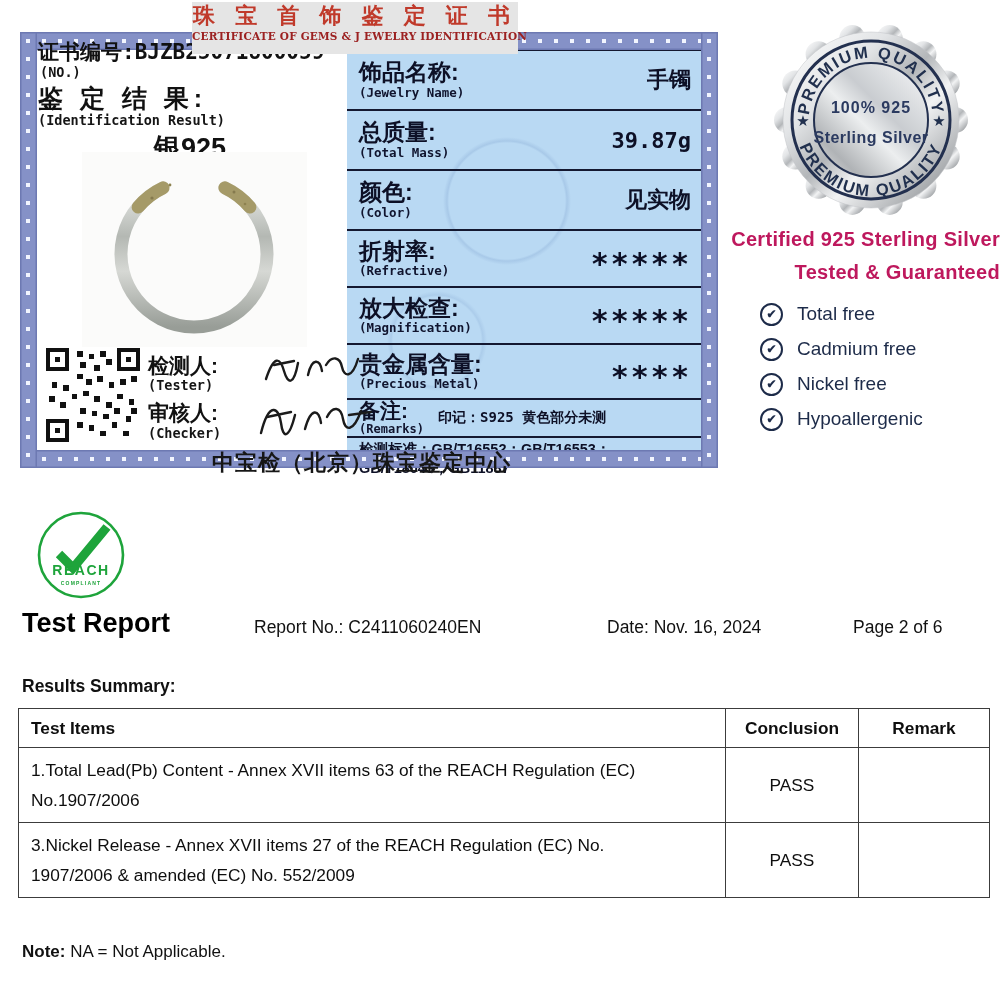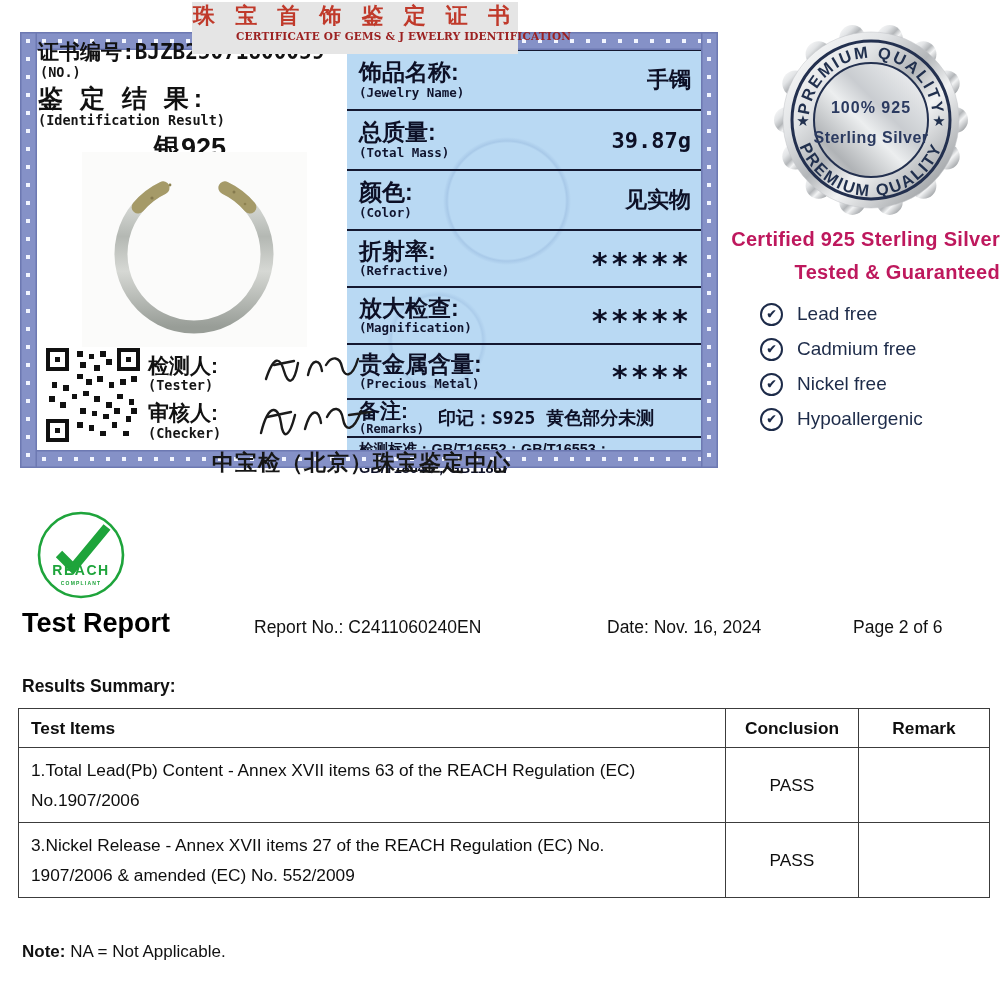--- a/index.html
+++ b/index.html
@@ -14,21 +14,21 @@
   .band{position:absolute;background-color:#8591c7;
     background-image:radial-gradient(circle 3px at 8px 9px,#f2f5ff 72%,rgba(242,245,255,0) 78%);
     background-size:16px 18px;box-shadow:inset 0 0 0 1.5px #6d79b2;z-index:2;}
   .band-top{left:0;top:30px;width:698px;height:18px;}
   .band-bottom{left:0;top:448px;width:698px;height:18px;}
   .band-left{left:0;top:30px;width:17px;height:436px;}
   .band-right{left:681px;top:30px;width:17px;height:436px;}
 
   .cert-title{left:172px;top:0;width:326px;height:52px;background:#e5e5e5;text-align:center;z-index:4;}
   .t-cn{font-size:22px;font-weight:700;color:#c03a2b;letter-spacing:7px;line-height:1.25;white-space:nowrap;}
-  .t-en{font-size:10.5px;font-weight:700;color:#9c2121;font-family:"DejaVu Serif",serif;letter-spacing:.2px;margin-top:0px;white-space:nowrap;margin-left:44px;}
+  .t-en{font-size:10.5px;font-weight:700;color:#9c2121;font-family:"DejaVu Serif",serif;letter-spacing:.2px;margin-top:0px;white-space:nowrap;}
 
   
   .cert-no{left:18px;top:36px;font-family:"DejaVu Sans Mono",monospace;font-size:21px;font-weight:800;white-space:nowrap;z-index:3;}
   .mono-sub{font-family:"DejaVu Sans Mono",monospace;font-weight:700;font-size:13.5px;color:#151515;}
   .no-en{left:20px;top:62px;z-index:3;}
   .result-cn{left:18px;top:80px;font-size:25px;font-weight:800;letter-spacing:5px;z-index:3;}
   .result-en{left:18px;top:110px;z-index:3;}
   .result-val{left:60px;top:128px;width:220px;text-align:center;font-size:27px;font-weight:800;z-index:3;}
   .photo{left:62px;top:150px;z-index:3;}
   .qr{left:26px;top:346px;z-index:3;}
@@ -45,21 +45,21 @@
   .panel{left:327px;top:47px;width:354px;height:401px;background:#b9d9f3;z-index:1;border-top:2.5px solid #141830;
     background-image:
       radial-gradient(circle at 160px 150px, rgba(255,255,255,0) 58px, rgba(125,160,205,.28) 60px, rgba(125,160,205,0) 64px),
       radial-gradient(circle at 90px 290px, rgba(255,255,255,0) 44px, rgba(125,160,205,.22) 46px, rgba(125,160,205,0) 50px);}
   .crow{display:flex;align-items:center;border-bottom:2.5px solid #141830;padding:0 10px 0 12px;box-sizing:border-box;}
   .cl .cn{font-size:23px;font-weight:800;line-height:1.05;color:#0d1026;white-space:nowrap;}
   .cl .en{font-family:"DejaVu Sans Mono",monospace;font-weight:700;font-size:12.5px;color:#10142e;white-space:nowrap;}
   .cval{margin-left:auto;font-size:22px;font-weight:800;color:#0d1026;font-family:"DejaVu Sans Mono","Liberation Sans",sans-serif;white-space:nowrap;}
   .r1,.r2,.r3{height:60px;} .r4,.r5{height:57px;} .r6{height:55px;} .r7{height:38px;}
   .stars .cval{font-size:30px;letter-spacing:2px;position:relative;top:5px;line-height:0;}
-  .r7 .cn{font-size:21px;} .r7 .en{font-size:12px;} .r7 .cval{font-size:18px;margin-left:14px;margin-right:auto;}
+  .r7 .cn{font-size:21px;} .r7 .en{font-size:12px;} .r7 .cval{font-size:14px;margin-left:14px;margin-right:auto;}
   .standards{position:absolute;left:12px;top:389px;font-size:14.5px;font-weight:800;line-height:1.3;z-index:5;color:#0d1026;white-space:nowrap;}
 
   
   #badge{left:772px;top:16px;z-index:1;}
   .claims-h{left:710px;width:290px;text-align:right;font-size:20px;font-weight:600;color:#be185d;letter-spacing:.3px;}
   .claims-h1{top:228px;} .claims-h2{top:261px;}
   .checklist{left:760px;top:303px;list-style:none;margin:0;padding:0;}
   .checklist li{display:flex;align-items:center;gap:14px;margin-bottom:13px;height:22px;}
   .ck{width:19px;height:19px;border:2.2px solid #1d2b49;border-radius:50%;display:flex;align-items:center;justify-content:center;flex:0 0 auto;}
   .ck span{font-size:12px;font-weight:700;color:#1d2b49;line-height:1;}
@@ -307,21 +307,21 @@
   <text x="99" y="127" font-size="16" font-weight="600" fill="#2b3a60" letter-spacing=".5" text-anchor="middle">Sterling Silver</text>
 </svg>
 
 <div class="abs claims-h claims-h1">Certified 925 Sterling Silver</div>
 <div class="abs claims-h claims-h2">Tested &amp; Guaranteed</div>
 <ul class="abs checklist">
   <li>
     <span class="ck">
         <span>✔</span>
       </span>
-    <span class="ck-label">Lead free</span>
+    <span class="ck-label">Total free</span>
   </li>
   <li>
     <span class="ck">
         <span>✔</span>
       </span>
     <span class="ck-label">Cadmium free</span>
   </li>
   <li>
     <span class="ck">
         <span>✔</span>

